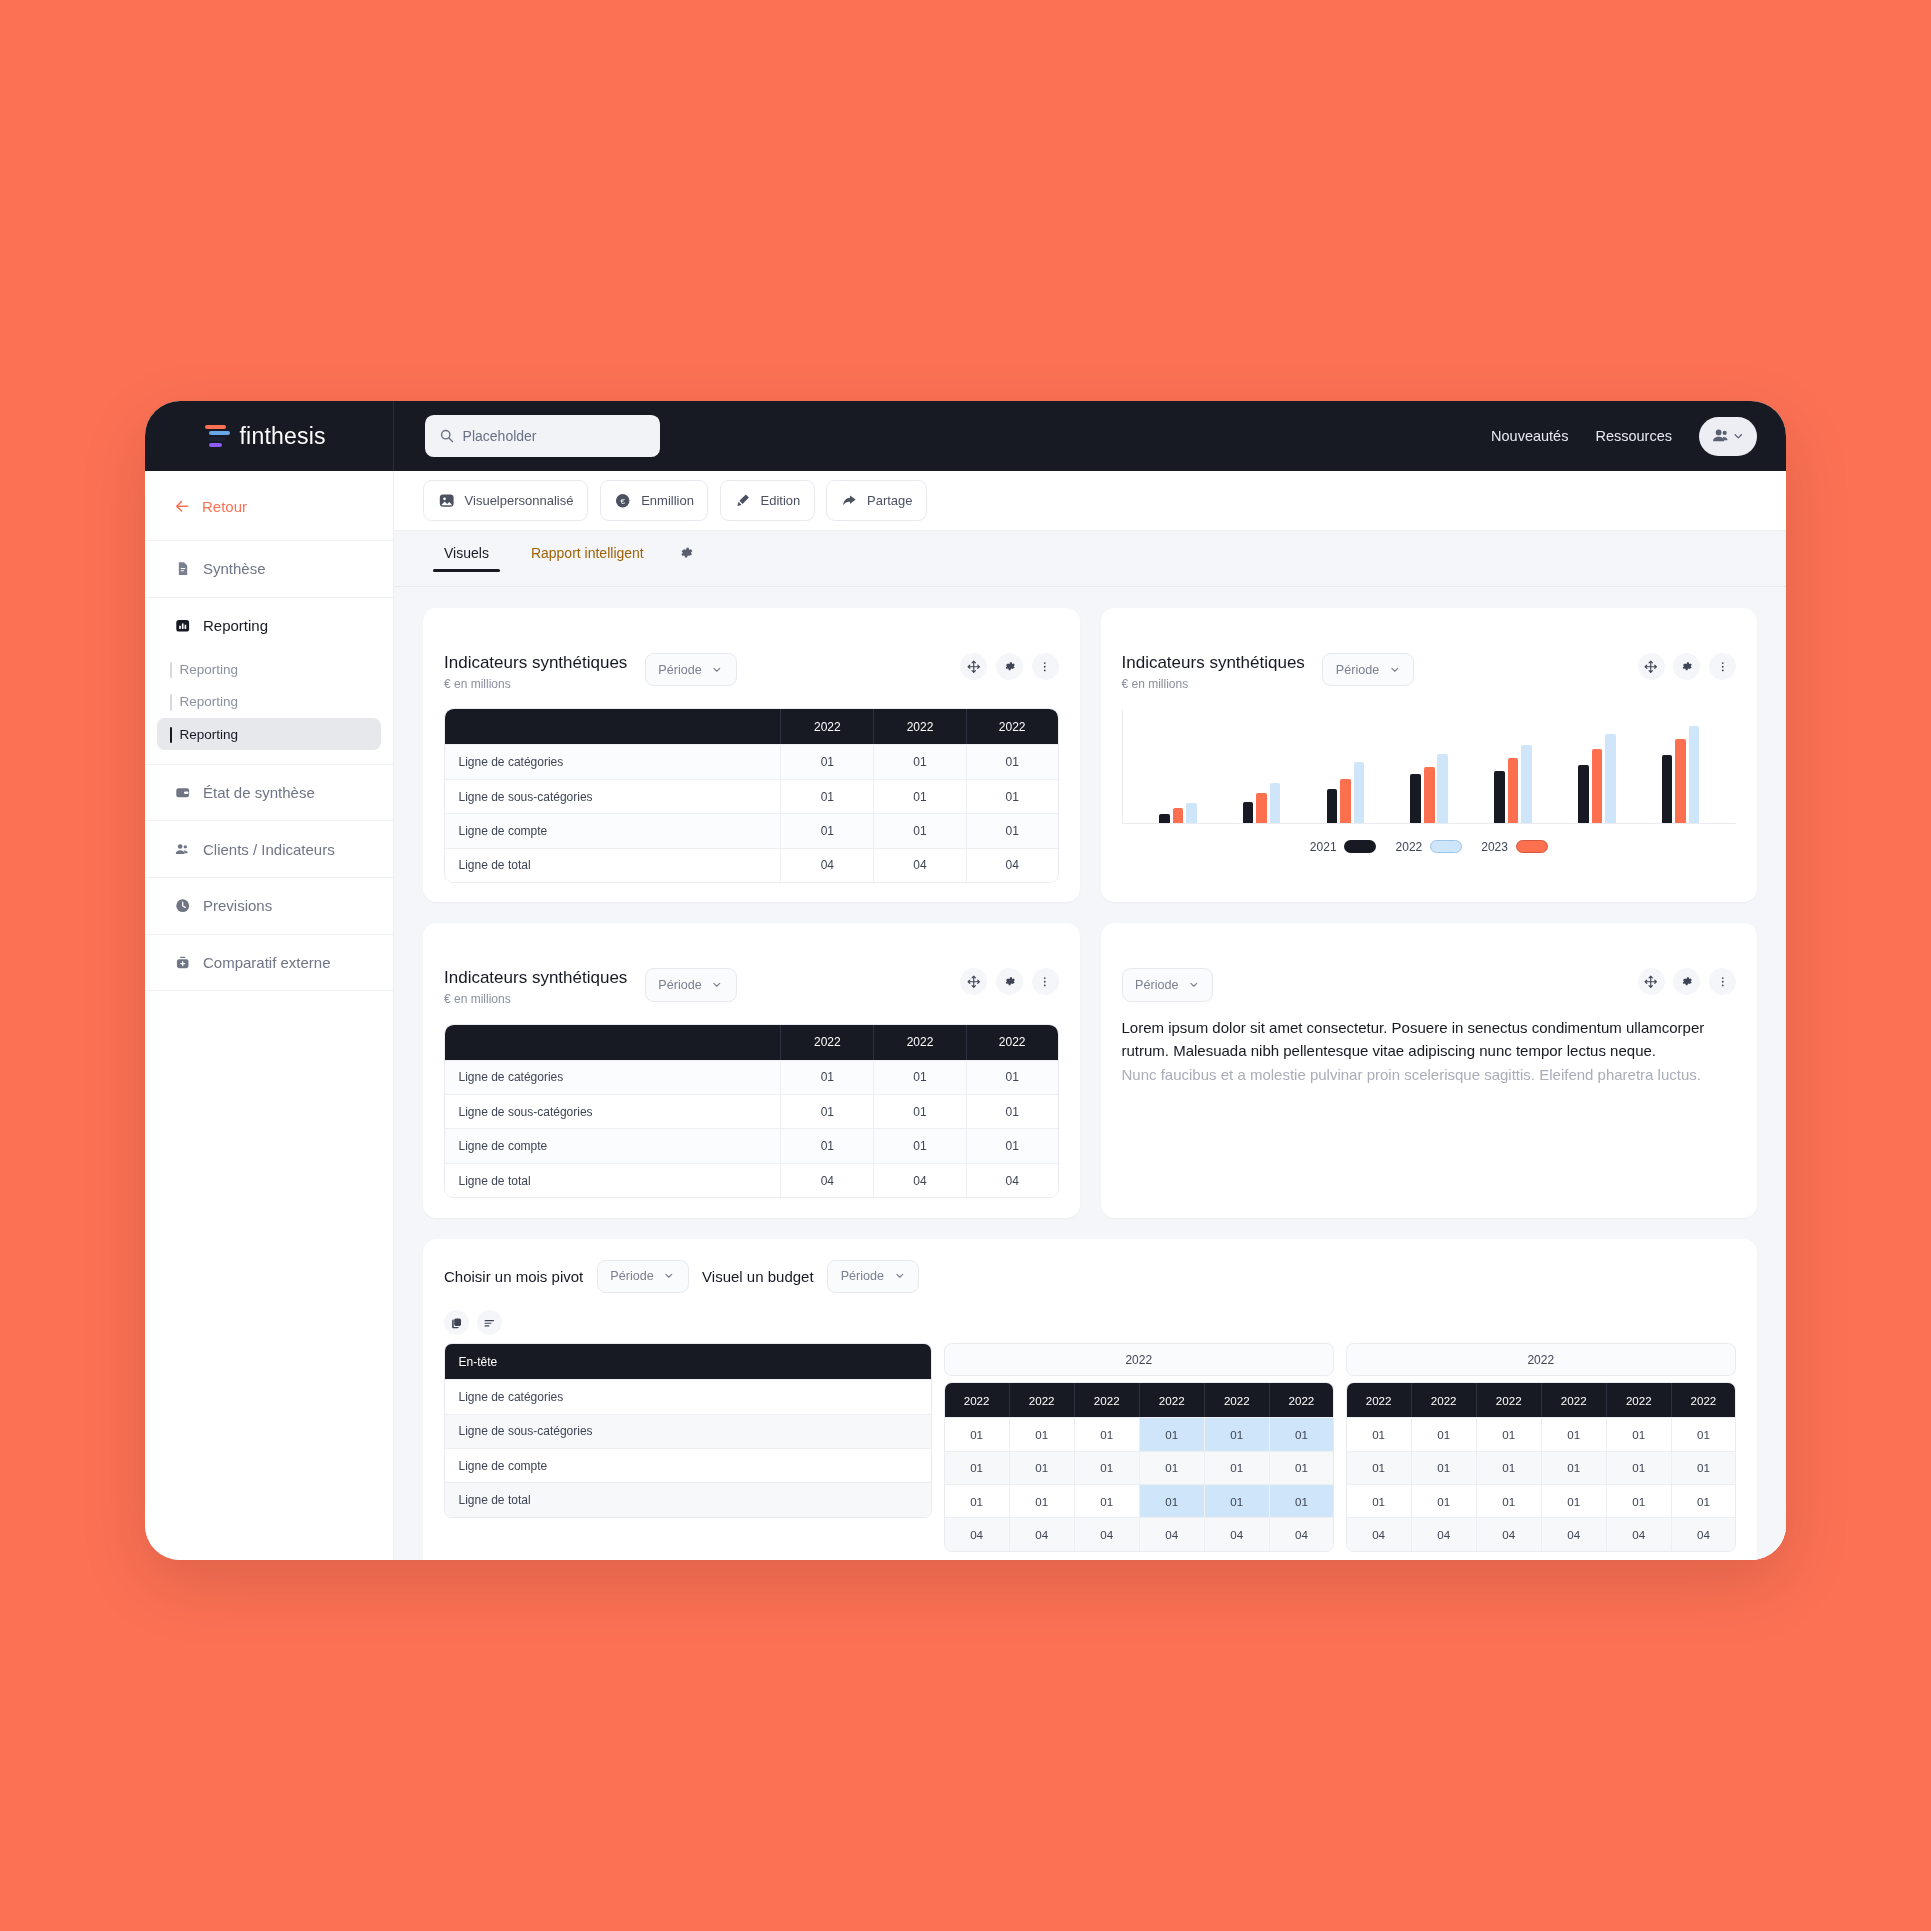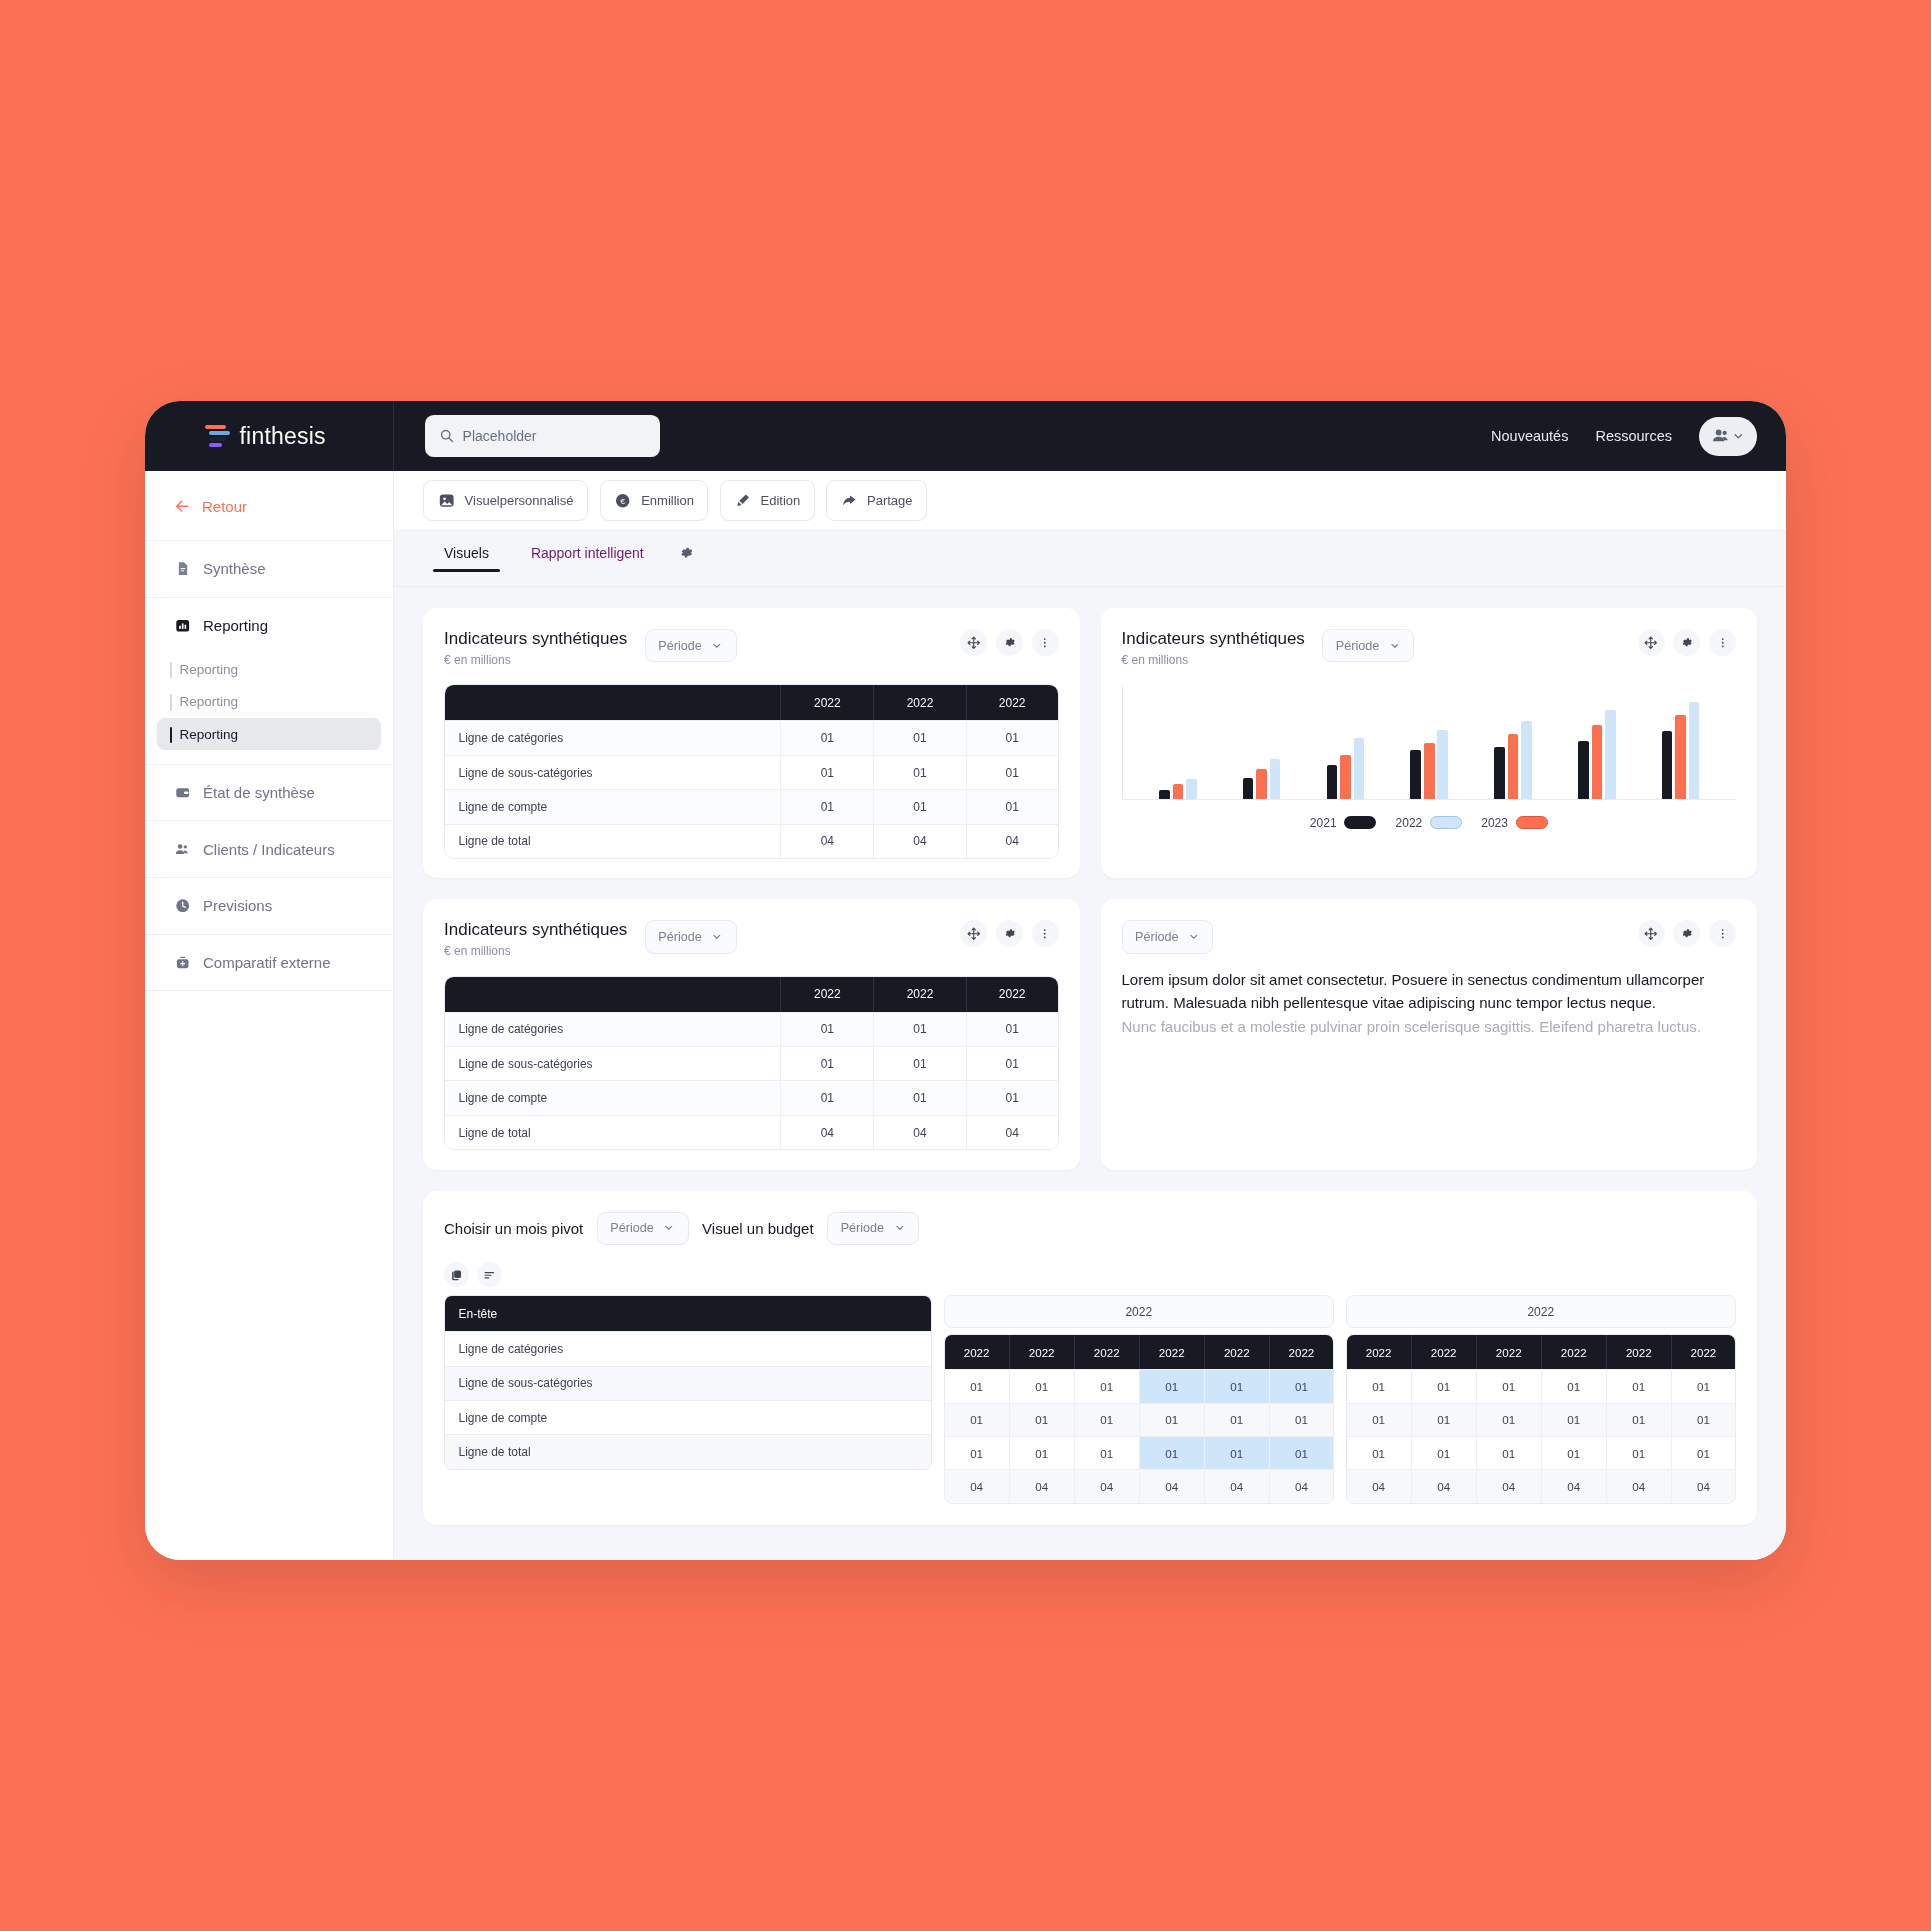--- a/index.html
+++ b/index.html
@@ -137,41 +137,41 @@
   }
   .tb-btn .two-line { display: flex; }
   .tb-ico { color: #4b5161; display: inline-flex; }
 
   .tabs-bar {
     height: 56px; display: flex; align-items: center; gap: 0;
     padding: 0 29px; background: #f4f6f9;
     border-bottom: 1px solid #e8eaef; flex: 0 0 auto;
   }
   .tab {
-    font-size: 14px; color: #701a75; padding: 0 21px 11.6px 21px;
+    font-size: 14px; color: #a16207; padding: 0 21px 11.6px 21px;
     cursor: pointer; position: relative;
   }
   .tab.active { color: #171923; }
   .tab.active::after {
     content: ""; position: absolute; left: 9.7px; right: 9.7px; bottom: 0;
     height: 2.9px; background: #171923; border-radius: 1.9px;
   }
   .tabs-gear { padding: 0 13.5px 11.6px 13.5px; cursor: pointer; color: #585e6e; }
 
   .canvas {
     flex: 1; background: #f4f6f9; padding: 21px 29px 29px 29px;
     overflow: hidden;
   }
   .grid2 { display: flex; gap: 21px; margin-bottom: 21px; }
   .card {
     background: #fff; border-radius: 13.5px; flex: 1 1 0;
     padding: 21px 21px 19.3px 21px; min-width: 0;
     box-shadow: 0 1px 1.9px rgba(16,24,40,0.04);
   }
-  .card-head { display: flex; align-items: flex-start; gap: 17.4px; }
+  .card-head { display: flex; align-items: flex-start; gap: 17.4px; margin-top: 24px; }
   .card-title { font-size: 17px; color: #171923; }
   .card-sub { font-size: 12px; color: #8b909f; margin-top: 3.9px; }
   .period-btn {
     display: inline-flex; align-items: center; gap: 9.7px;
     border: 1px solid #e7e9ee; border-radius: 8.7px; background: #fafbfc;
     padding: 8.7px 12.6px; font-size: 12.6px; color: #7b8090; cursor: pointer;
     white-space: nowrap;
   }
   .card-actions { margin-left: auto; display: flex; align-items: center; gap: 8.7px; }
   .act-btn {

